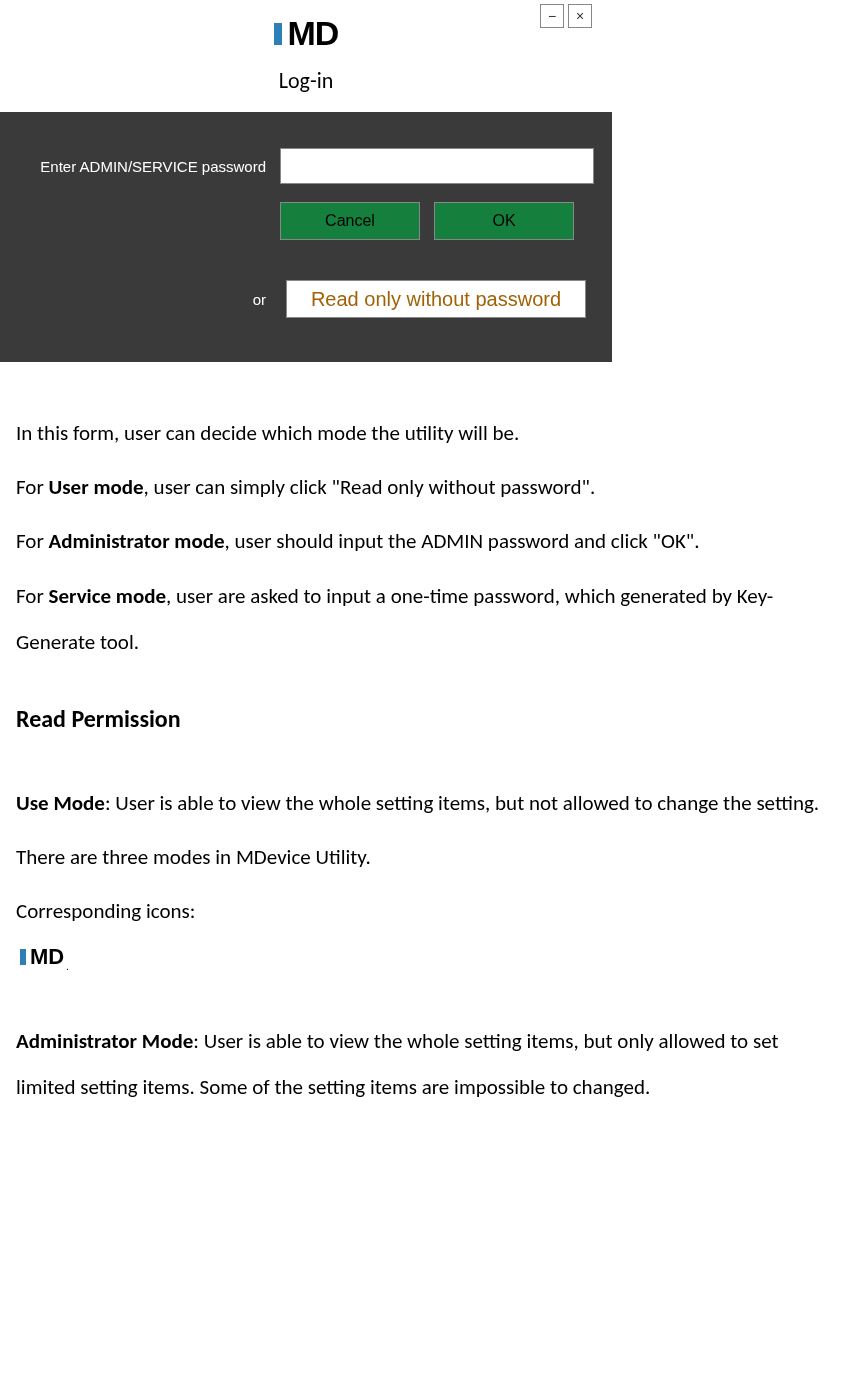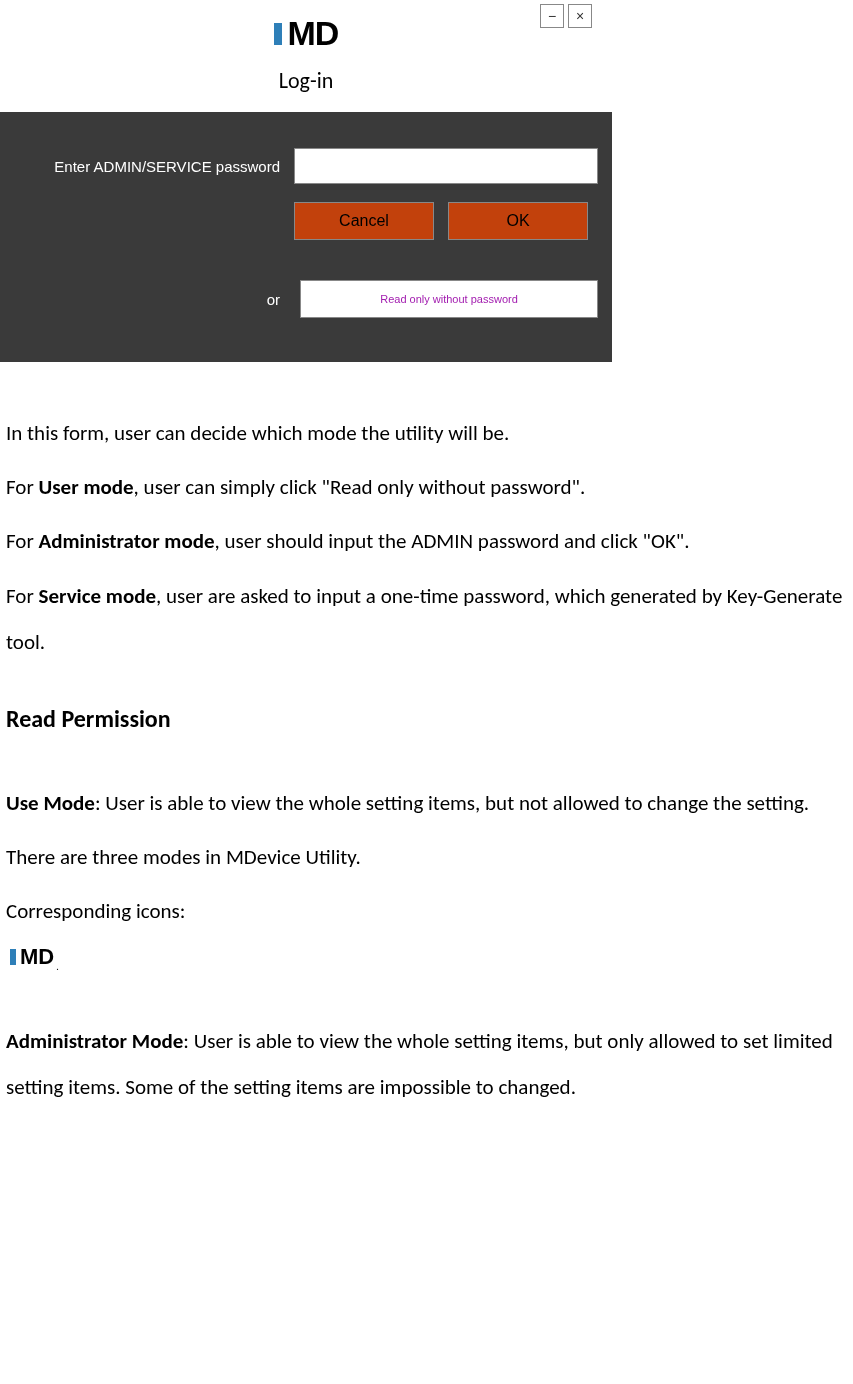--- a/index.html
+++ b/index.html
@@ -60,21 +60,21 @@
     letter-spacing: -1px;
   }
   .login-label {
     font-size: 22px;
     margin-top: 14px;
     font-family: Calibri, Arial, sans-serif;
   }
   .dark-panel {
     background: #3a3a3a;
     color: #fff;
-    padding: 36px 14px 44px 18px;
+    padding: 36px 14px 44px 4px;
     font-family: Arial, sans-serif;
     font-size: 15px;
   }
   .row {
     display: flex;
     align-items: center;
     gap: 14px;
     margin-bottom: 18px;
   }
   .row .label {
@@ -94,21 +94,21 @@
   }
   .btn-row {
     display: flex;
     gap: 14px;
     margin-left: 276px;
     margin-bottom: 40px;
   }
   .dlg-btn {
     width: 140px;
     height: 38px;
-    background: #c2410c;
+    background: #15803d;
     color: #000;
     border: 1px solid #888;
     font-size: 16px;
     font-family: Arial, sans-serif;
     cursor: pointer;
   }
   .or-row {
     display: flex;
     align-items: center;
     gap: 20px;
@@ -116,29 +116,29 @@
   .or-row .or-label {
     width: 262px;
     text-align: right;
     font-size: 15px;
   }
   .read-btn {
     flex: 1;
     max-width: 300px;
     height: 38px;
     background: #fff;
-    color: #a21caf;
-    border: 1px solid #888;
-    font-size: 11px;
+    color: #a16207;
+    border: 1px solid #888;
+    font-size: 20px;
     font-family: Arial, sans-serif;
     cursor: pointer;
     text-align: center;
   }
   .doc {
-    padding: 0 6px;
+    padding: 0 16px;
     font-size: 21px;
     line-height: 2.2;
     margin-top: 48px;
   }
   .doc p {
     margin: 0 0 8px 0;
   }
   .doc .bold {
     font-weight: bold;
   }

